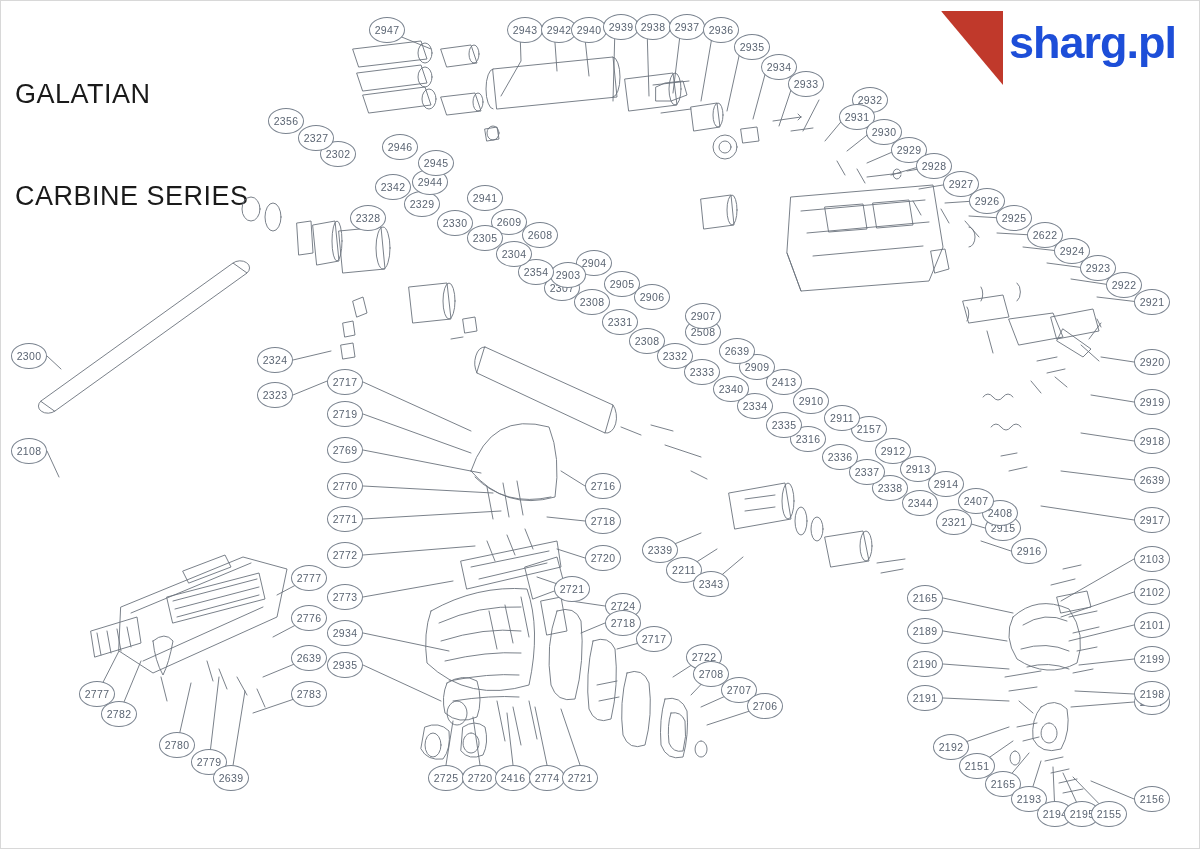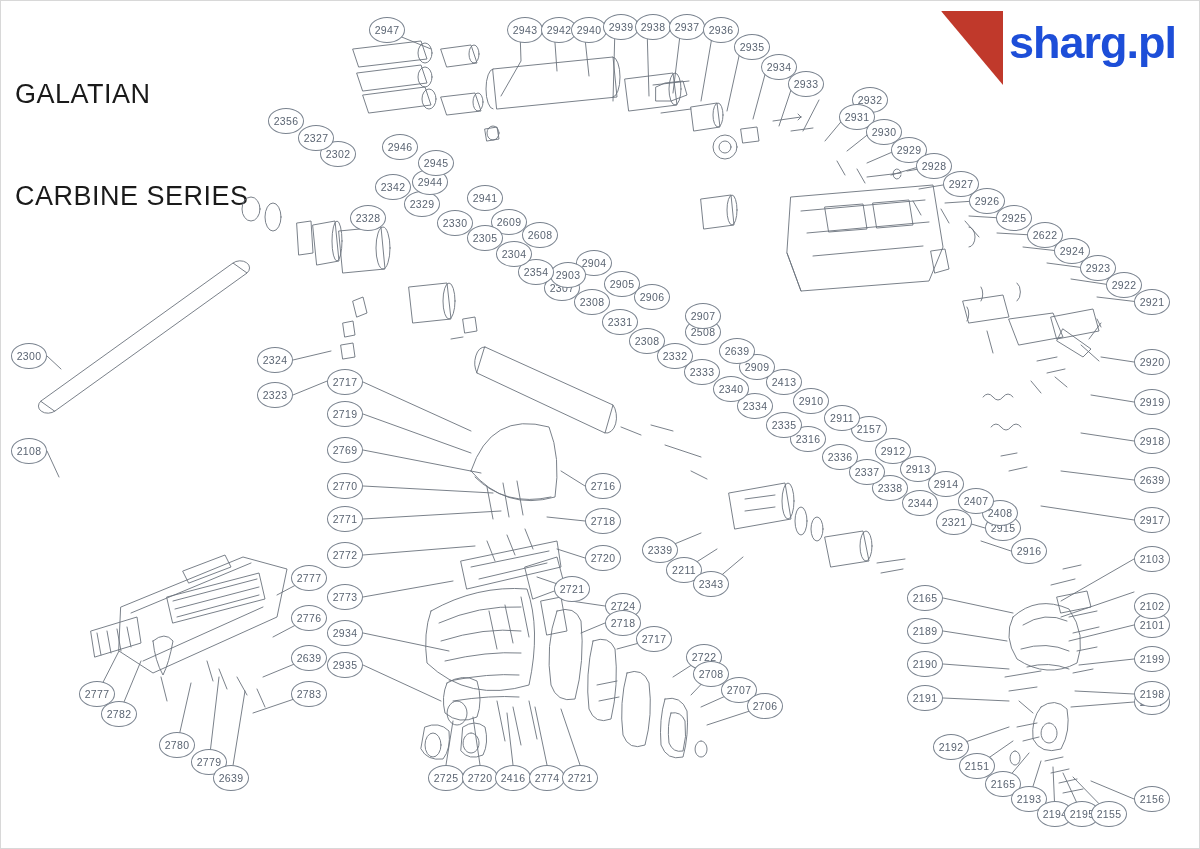--- a/index.html
+++ b/index.html
@@ -512,17 +512,17 @@
       <div class="callout" style="left: 984px; top: 770px;">2165</div>
       <div class="callout" style="left: 1010px; top: 785px;">2193</div>
       <div class="callout" style="left: 1036px; top: 800px;">2194</div>
       <div class="callout" style="left: 1063px; top: 800px;">2195</div>
       <div class="callout" style="left: 1090px; top: 800px;">2155</div>
       <div class="callout" style="left: 1133px; top: 785px;">2156</div>
       <div class="callout" style="left: 1133px; top: 688px;">2197</div>
       <div class="callout" style="left: 1133px; top: 680px;">2198</div>
       <div class="callout" style="left: 1133px; top: 645px;">2199</div>
       <div class="callout" style="left: 1133px; top: 611px;">2101</div>
-      <div class="callout" style="left: 1133px; top: 578px; margin-top: 14px;">2102</div>
+      <div class="callout" style="left: 1133px; top: 578px;">2102</div>
       <div class="callout" style="left: 1133px; top: 545px;">2103</div>
     </div>
 
 </div>
 
 </body></html>

